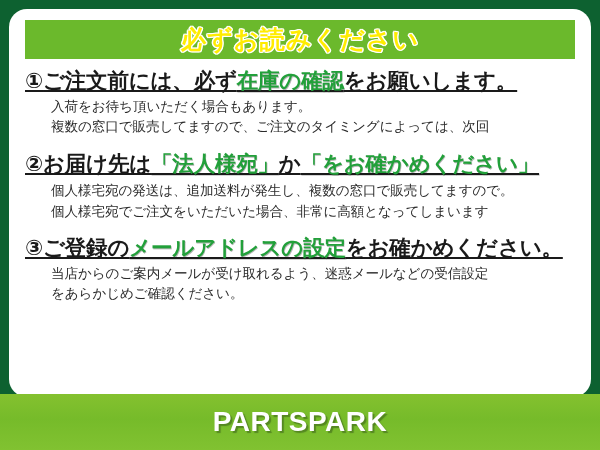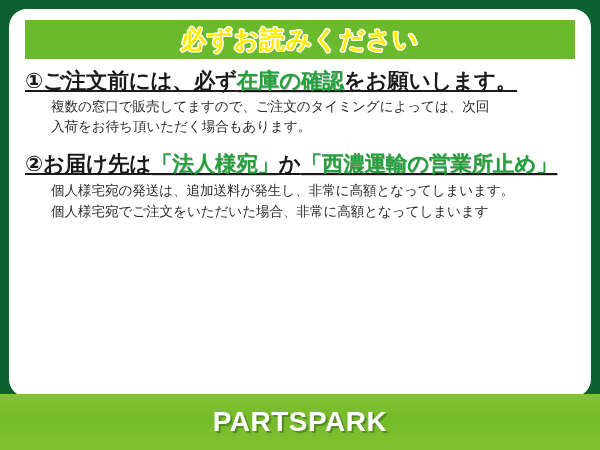--- a/index.html
+++ b/index.html
@@ -147,33 +147,40 @@
 
     <div class="header-band">
       <div class="header-title">必ずお読みください</div>
     </div>
 
     <div class="body-area">
 
       <div class="section" id="section-1">
         <div class="sec-head"><span class="circ">①</span><span>ご注文前には、必ず</span><span class="hl">在庫の確認</span><span>をお願いします。</span></div>
         <div class="sec-body">
+          <div>入荷をお待ち頂いただく場合もあります。</div>
           <div>複数の窓口で販売してますので、ご注文のタイミングによっては、次回</div>
-          <div>入荷をお待ち頂いただく場合もあります。</div>
         </div>
       </div>
 
       <div class="section" id="section-2">
-        <div class="sec-head wrapbox"><span class="circ">②</span><span>お届け先は</span><span class="hl">「法人様宛」</span><span>か</span><span class="hl">「西濃運輸の営業所止め」</span></div>
+        <div class="sec-head wrapbox"><span class="circ">②</span><span>お届け先は</span><span class="hl">「法人様宛」</span><span>か</span><span class="hl">「をお確かめください」</span></div>
         <div class="sec-body">
-          <div>個人様宅宛の発送は、追加送料が発生し、非常に高額となってしまいます。</div>
+          <div>個人様宅宛の発送は、追加送料が発生し、複数の窓口で販売してますので。</div>
           <div>個人様宅宛でご注文をいただいた場合、非常に高額となってしまいます</div>
         </div>
       </div>
 
+      <div class="section" id="section-3">
+        <div class="sec-head"><span class="circ">③</span><span>ご登録の</span><span class="hl">メールアドレスの設定</span><span>をお確かめください。</span></div>
+        <div class="sec-body">
+          <div>当店からのご案内メールが受け取れるよう、迷惑メールなどの受信設定</div>
+          <div>をあらかじめご確認ください。</div>
+        </div>
+      </div>
 
     </div>
   </div>
 
   <div class="footer">
     <div class="brand">PARTSPARK</div>
   </div>
 
 </div>
 

